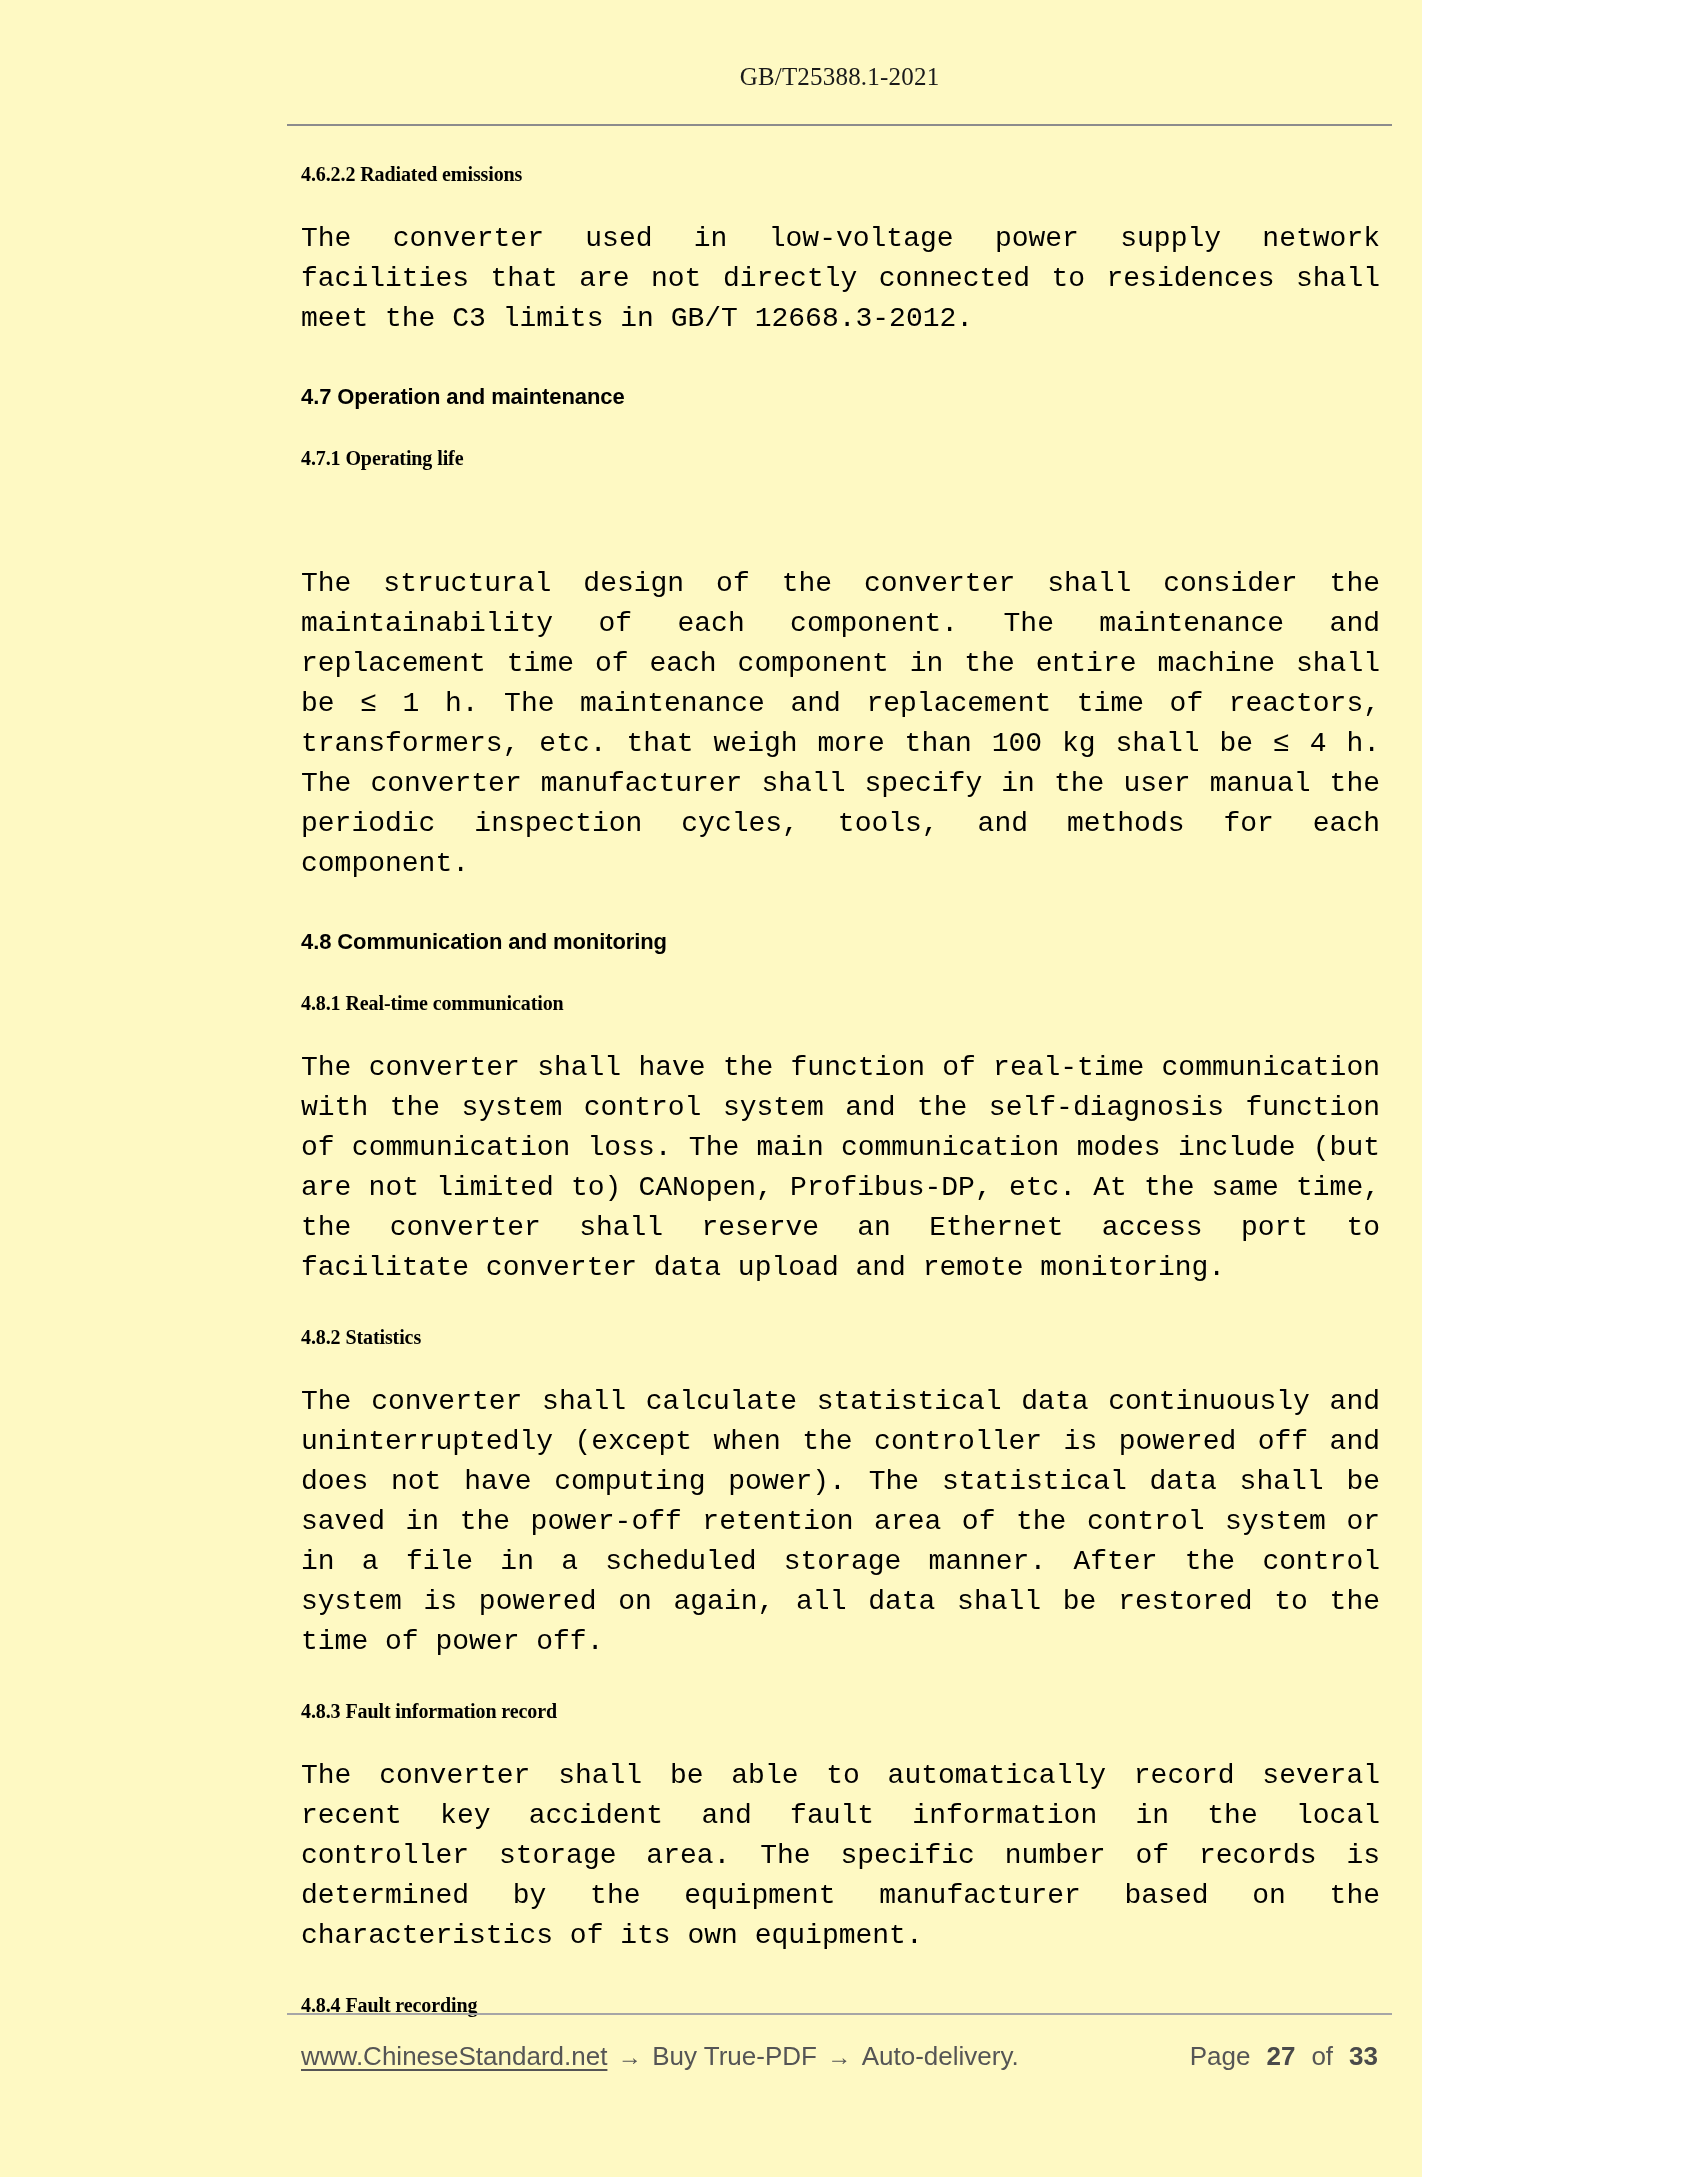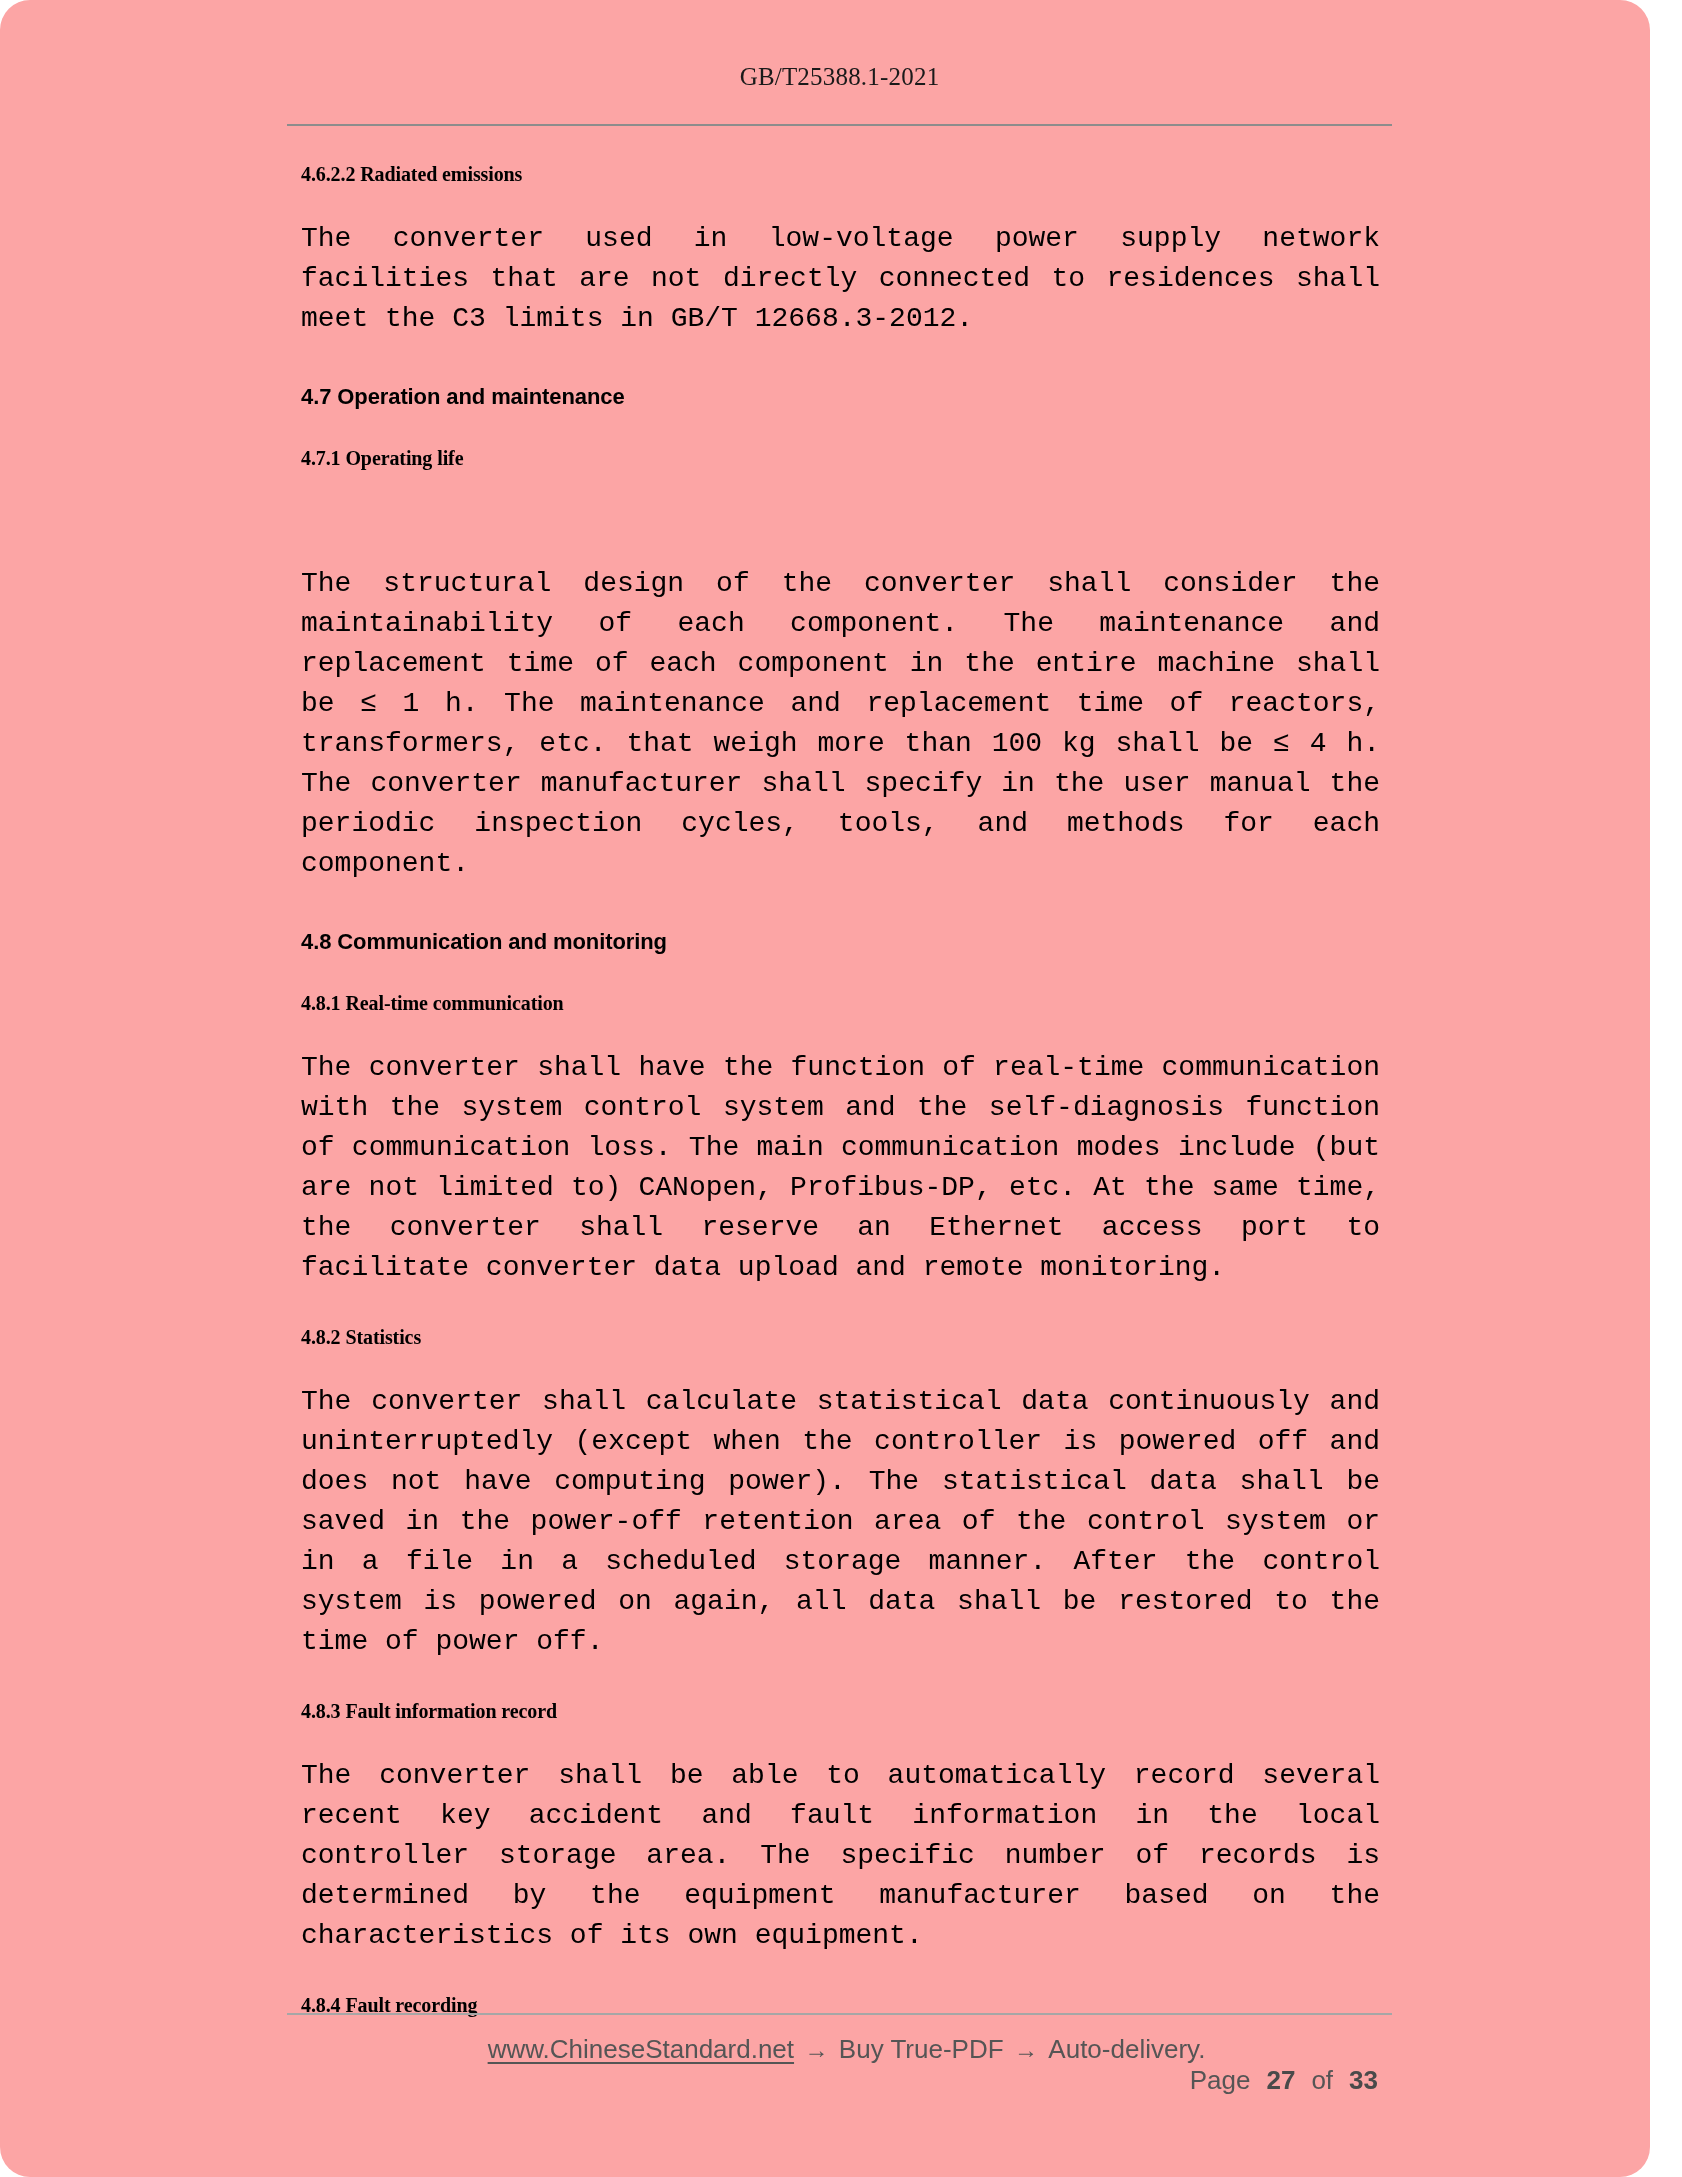--- a/index.html
+++ b/index.html
@@ -12,25 +12,24 @@
     height: 2177px;
     position: relative;
     font-family: "Liberation Serif", serif;
     color: #000000;
     -webkit-font-smoothing: antialiased;
   }
 
   .page {
     position: absolute;
     left: 0; top: 0;
-    width: 1650px;
+    width: 1422px;
     height: 2177px;
-    background: #fca5a5;
+    background: #fef9c3;
     overflow: hidden;
-    border-radius: 30px;
   }
 
   
   .header {
     position: absolute;
     left: 287px;
     top: 62px;
     width: 1105px;
   }
   .header-title {
@@ -114,21 +113,20 @@
     left: 301px;
     top: 2034px;
     width: 1091px;
     height: 45px;
     display: flex;
     align-items: center;
     font-family: "Liberation Sans", sans-serif;
     font-size: 26px;
     color: #555555;
     white-space: nowrap;
-    flex-direction: column;
   }
   .footer-left {
     display: flex;
     align-items: center;
   }
   .footer-site {
     text-decoration: underline;
     text-underline-offset: 3.5px;
     color: #555555;
   }

